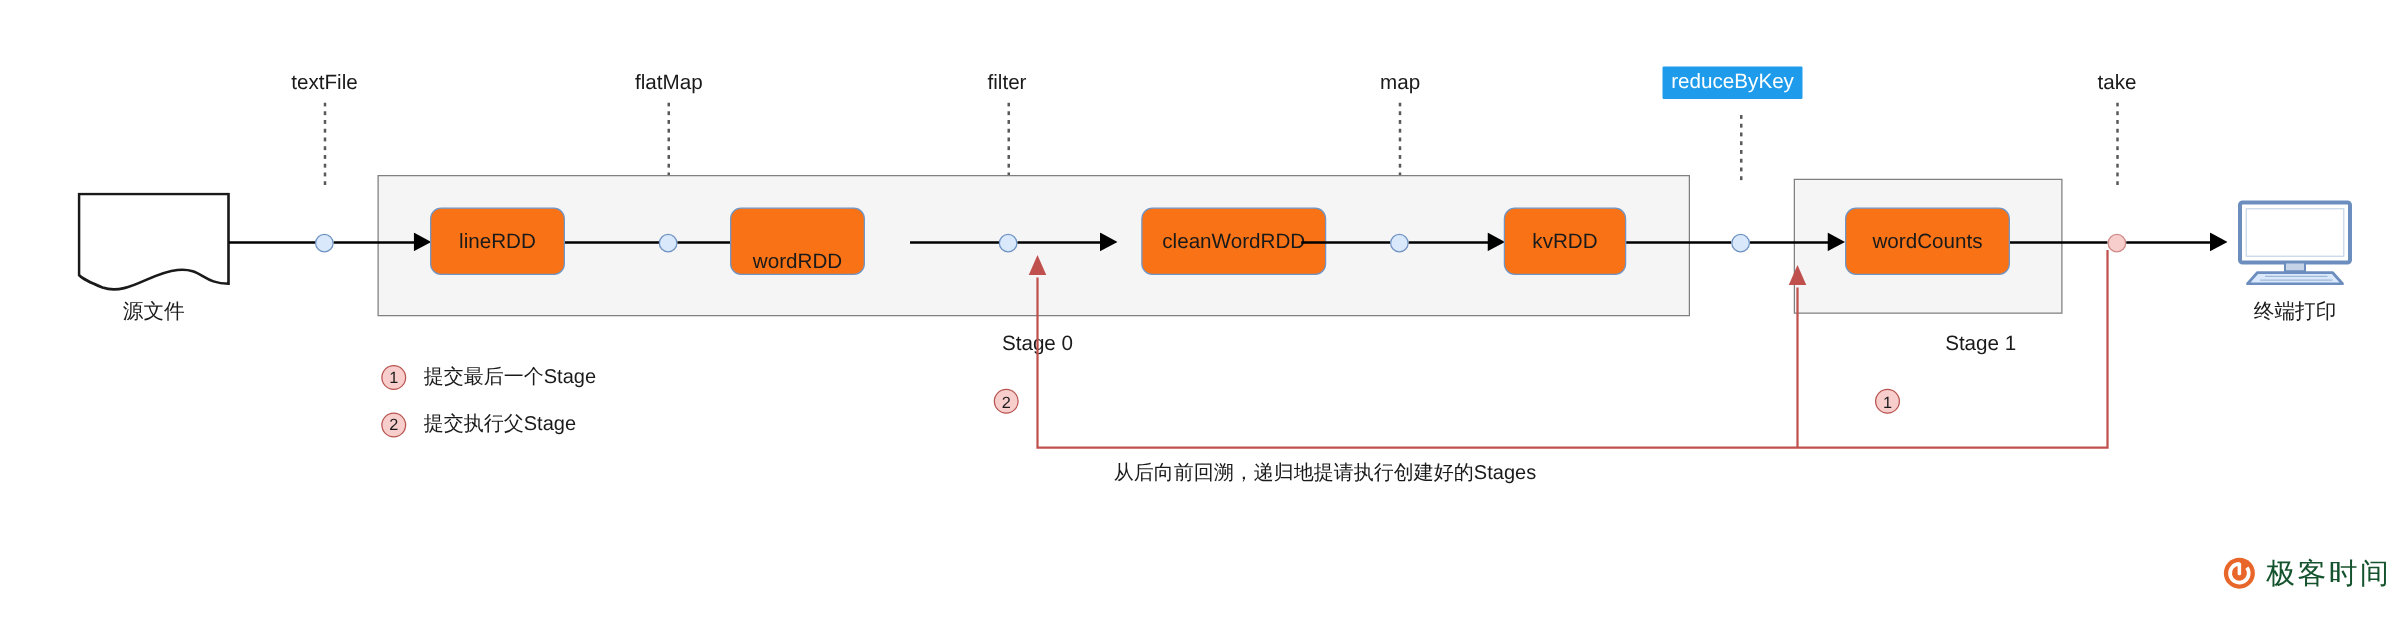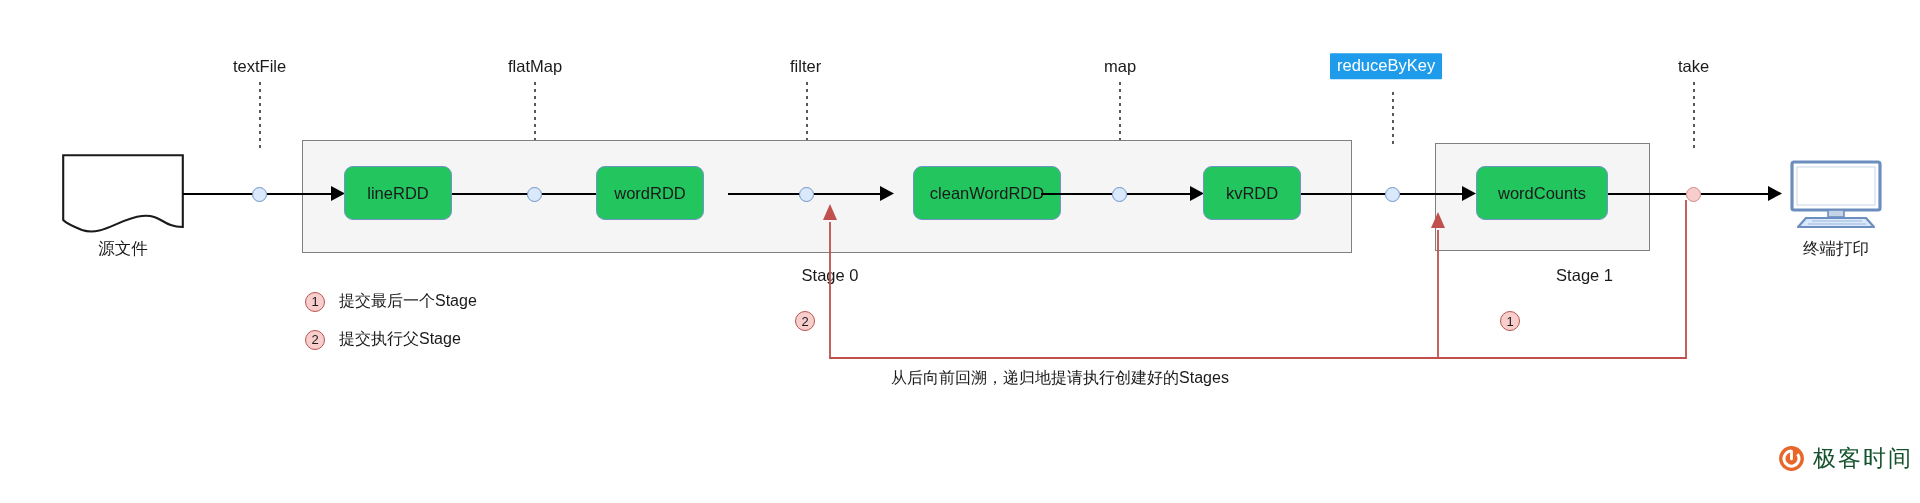--- a/index.html
+++ b/index.html
@@ -58,21 +58,21 @@
 
   
   .stage-box {
     background: #f5f5f5;
     border: 1.4px solid #808080;
     box-sizing: border-box;
   }
 
   
   .rdd-box {
-    background: #22c55e;
+    background: #f97316;
     border: 1.4px solid #7094c4;
     border-radius: 9px;
     box-sizing: border-box;
     display: flex;
     align-items: center;
     justify-content: center;
   }
 
   
   .dot {
@@ -173,21 +173,21 @@
     <span class="node-label">lineRDD</span>
   </div>
 
   <div class="abs hline" style="left:452px; top:193px; width:76px;"></div>
   <div class="abs dot" style="left:527px; top:187px;"></div>
   <div class="abs hline" style="left:542px; top:193px; width:70px;"></div>
   <svg class="abs" style="left:607px; top:186px;" width="14" height="15" viewBox="0 0 14 15">
     <path d="M0,0 L14,7.5 L0,15 Z" fill="#000000"></path>
   </svg>
 
-  <div class="abs rdd-box" style="left:596px; top:166px; width:108px; height:54px;">
+  <div class="abs rdd-box" style="left:584px; top:166px; width:108px; height:54px;align-items:flex-end;">
     <span class="node-label">wordRDD</span>
   </div>
 
   <div class="abs hline" style="left:728px; top:193px; width:72px;"></div>
   <div class="abs dot" style="left:799px; top:187px;"></div>
   <div class="abs hline" style="left:814px; top:193px; width:71px;"></div>
   <svg class="abs" style="left:880px; top:186px;" width="14" height="15" viewBox="0 0 14 15">
     <path d="M0,0 L14,7.5 L0,15 Z" fill="#000000"></path>
   </svg>
 

